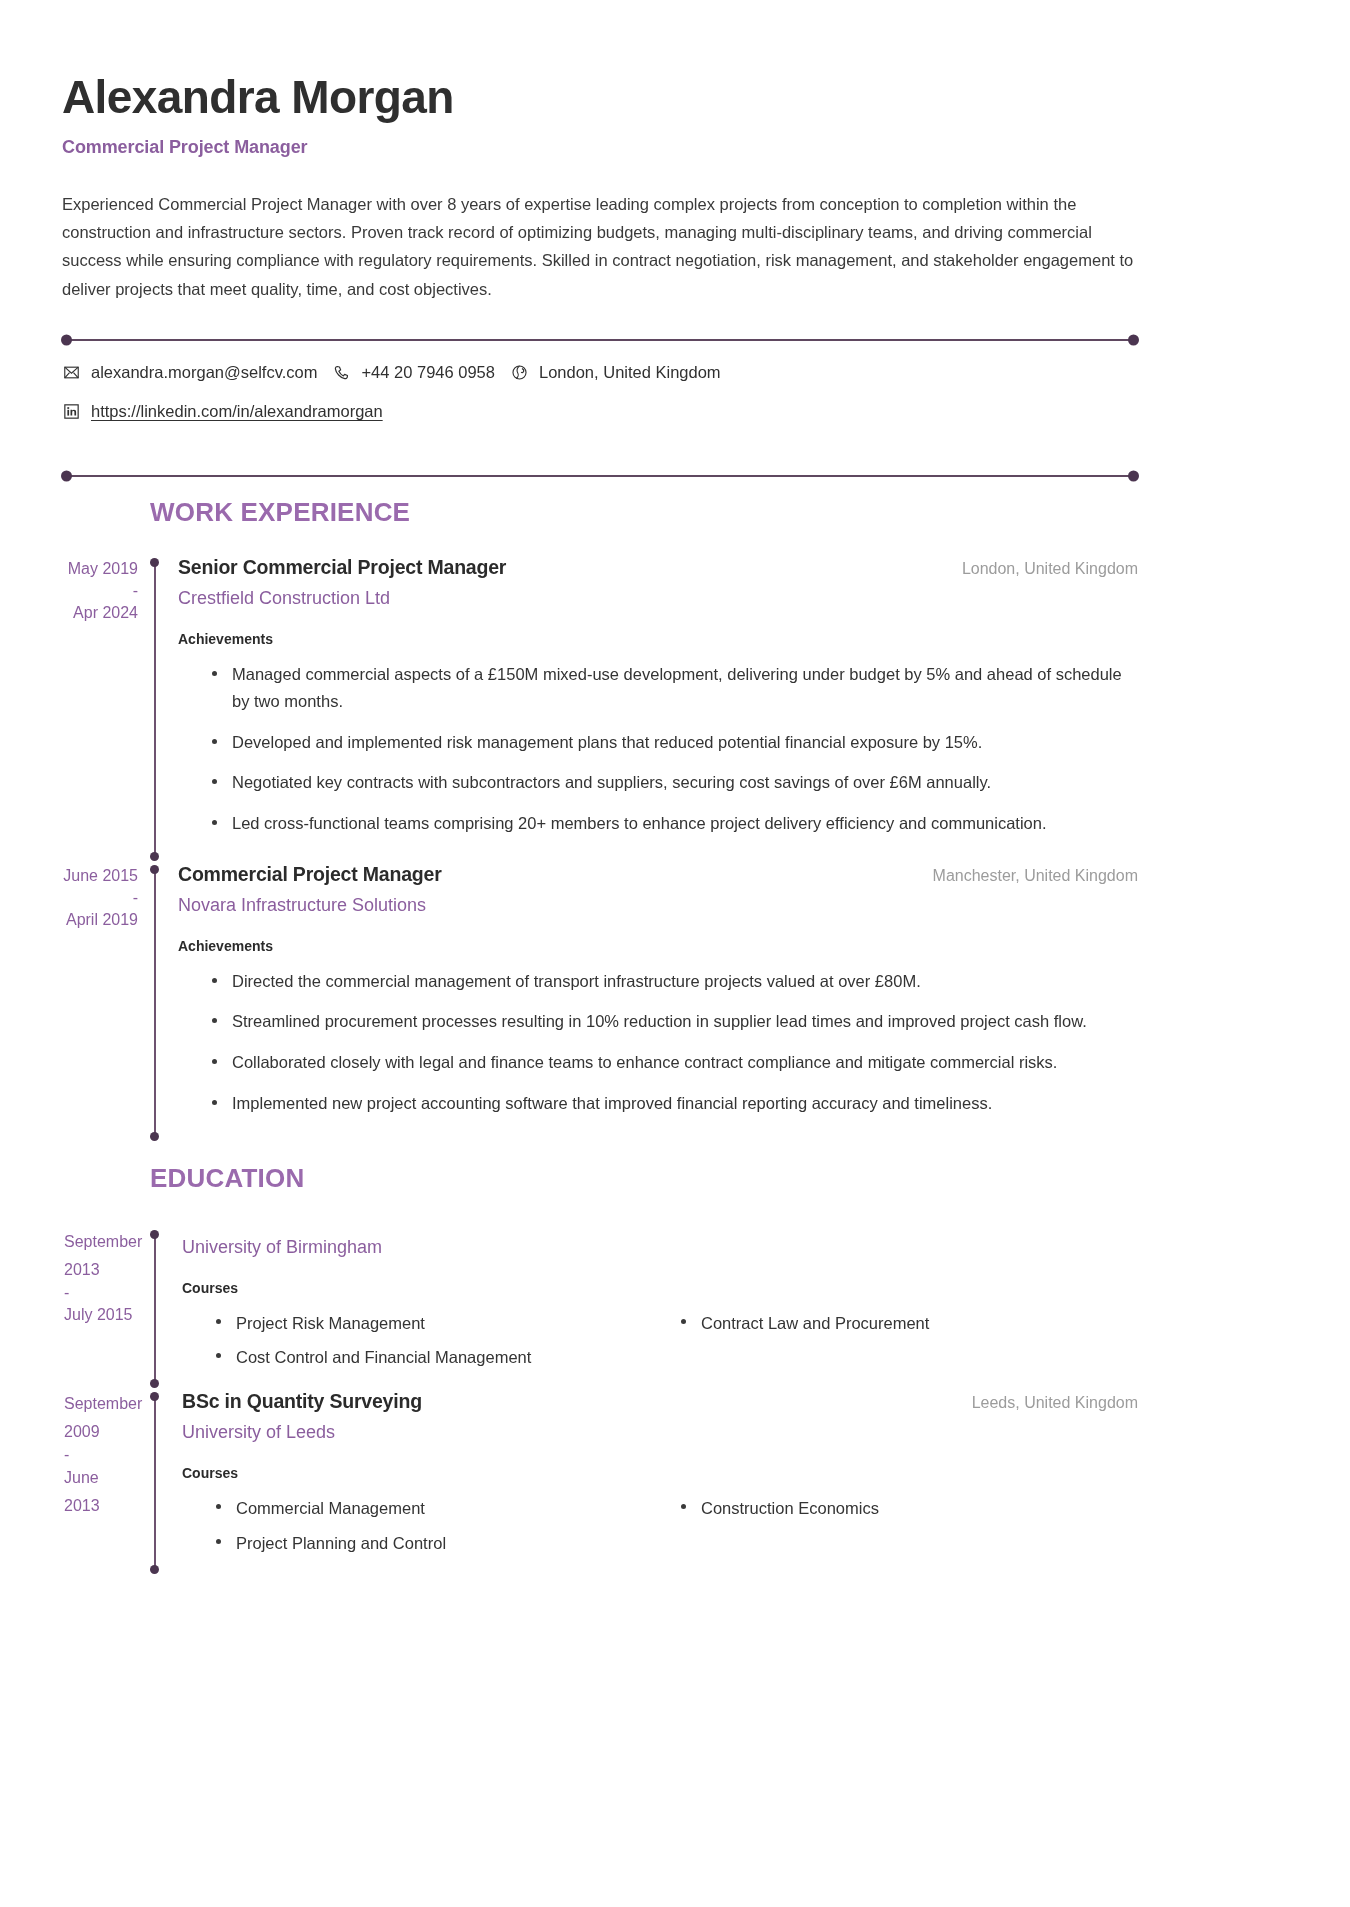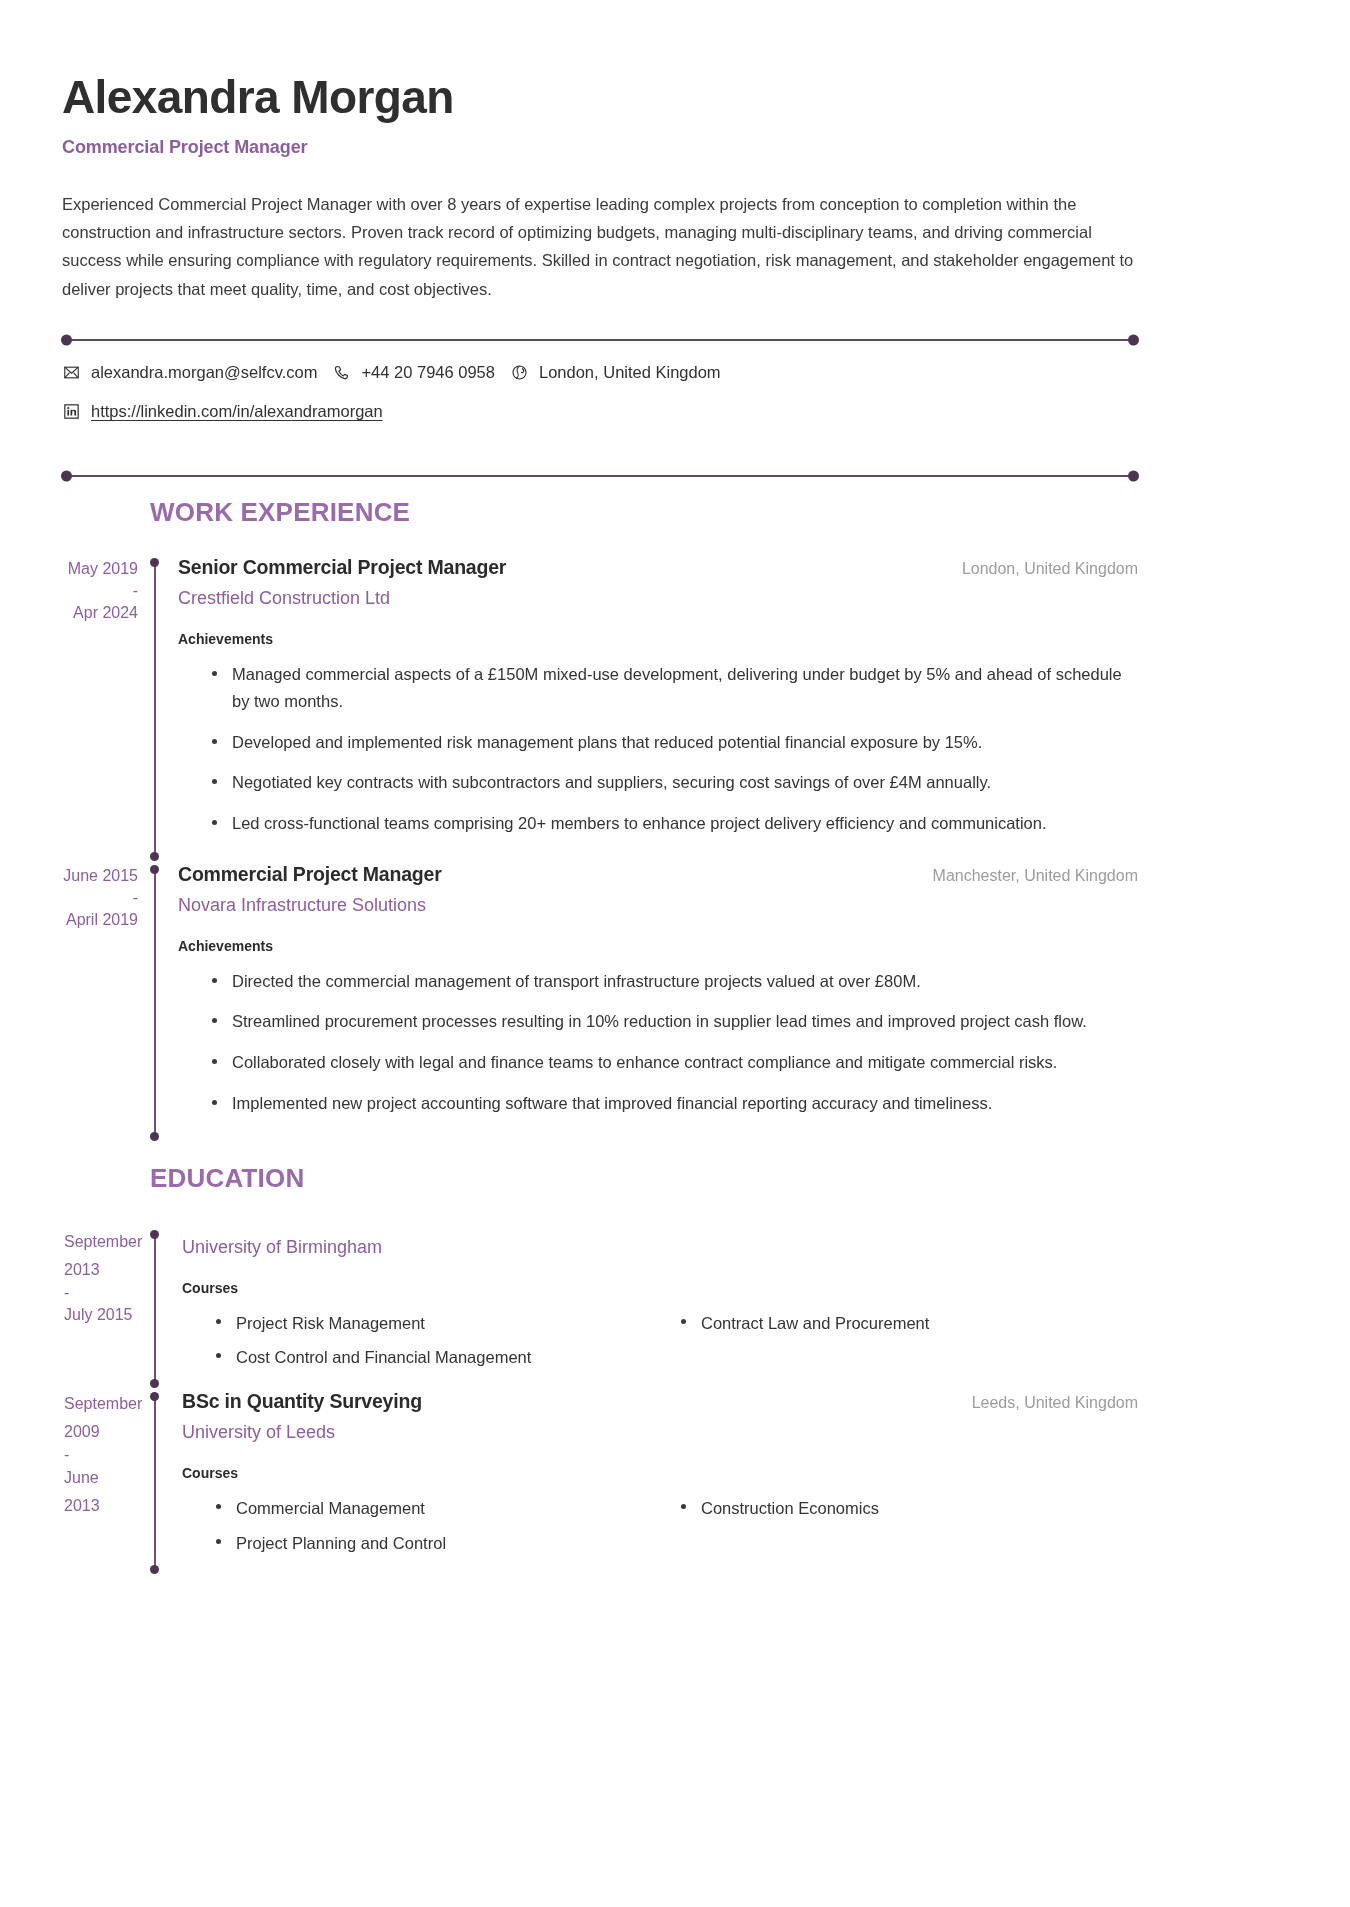--- a/index.html
+++ b/index.html
@@ -329,21 +329,21 @@
       <div class="entry-body">
         <div class="entry-top">
           <div class="entry-role">Senior Commercial Project Manager</div>
           <div class="entry-location">London, United Kingdom</div>
         </div>
         <div class="entry-org">Crestfield Construction Ltd</div>
         <div class="sub-head">Achievements</div>
         <ul class="bullets">
           <li>Managed commercial aspects of a £150M mixed-use development, delivering under budget by 5% and ahead of schedule by two months.</li>
           <li>Developed and implemented risk management plans that reduced potential financial exposure by 15%.</li>
-          <li>Negotiated key contracts with subcontractors and suppliers, securing cost savings of over £4M annually.</li>
+          <li>Negotiated key contracts with subcontractors and suppliers, securing cost savings of over £6M annually.</li>
           <li>Led cross-functional teams comprising 20+ members to enhance project delivery efficiency and communication.</li>
         </ul>
       </div>
     </div>
 
     <div class="entry">
       <div class="entry-date">
         <span>June 2015</span>
         <span class="dash">-</span>
         <span>April 2019</span>

